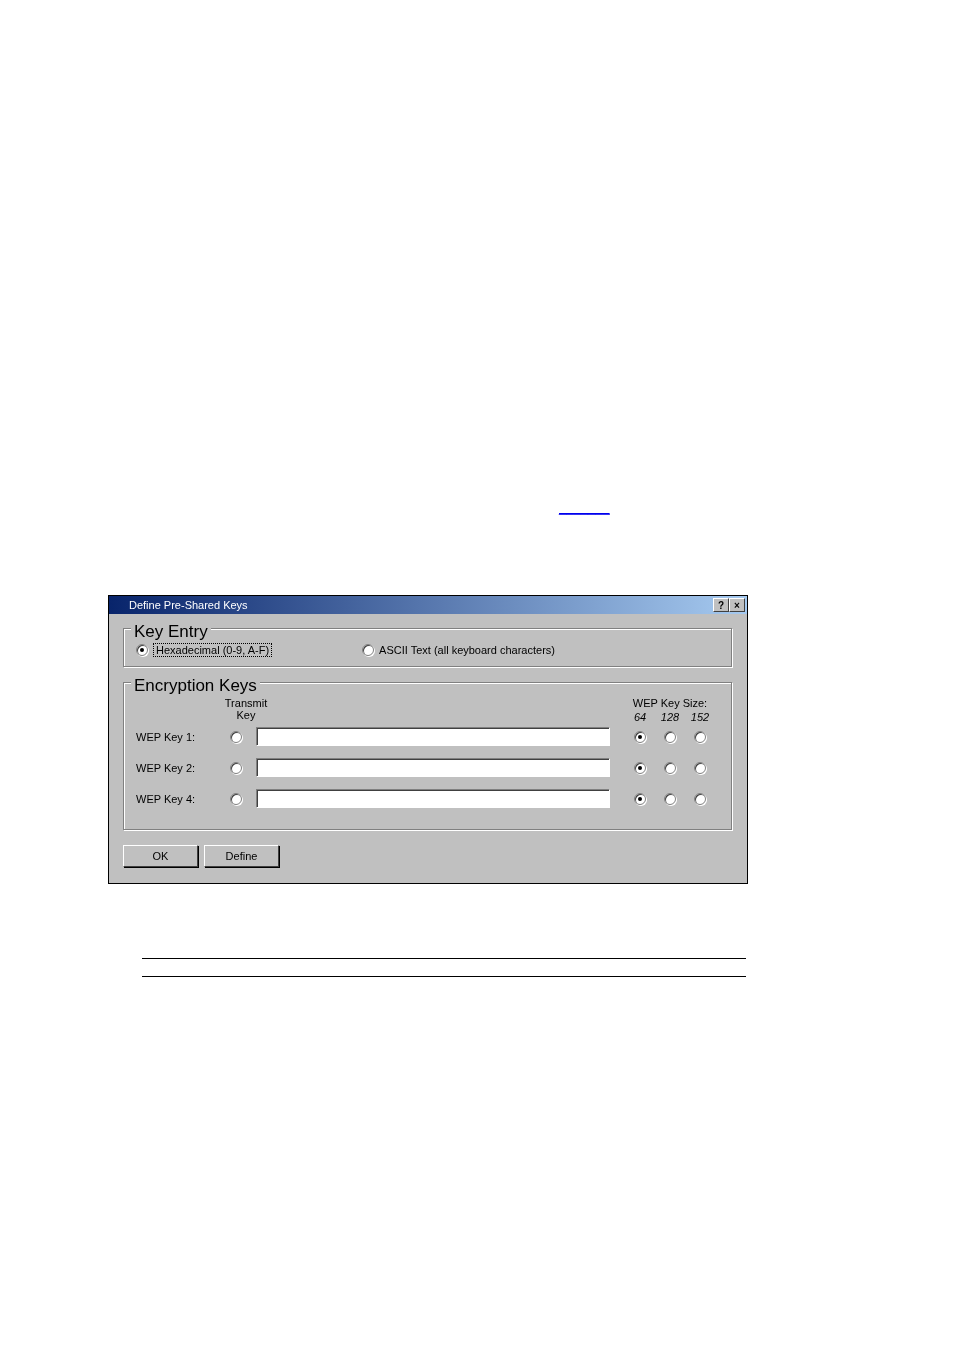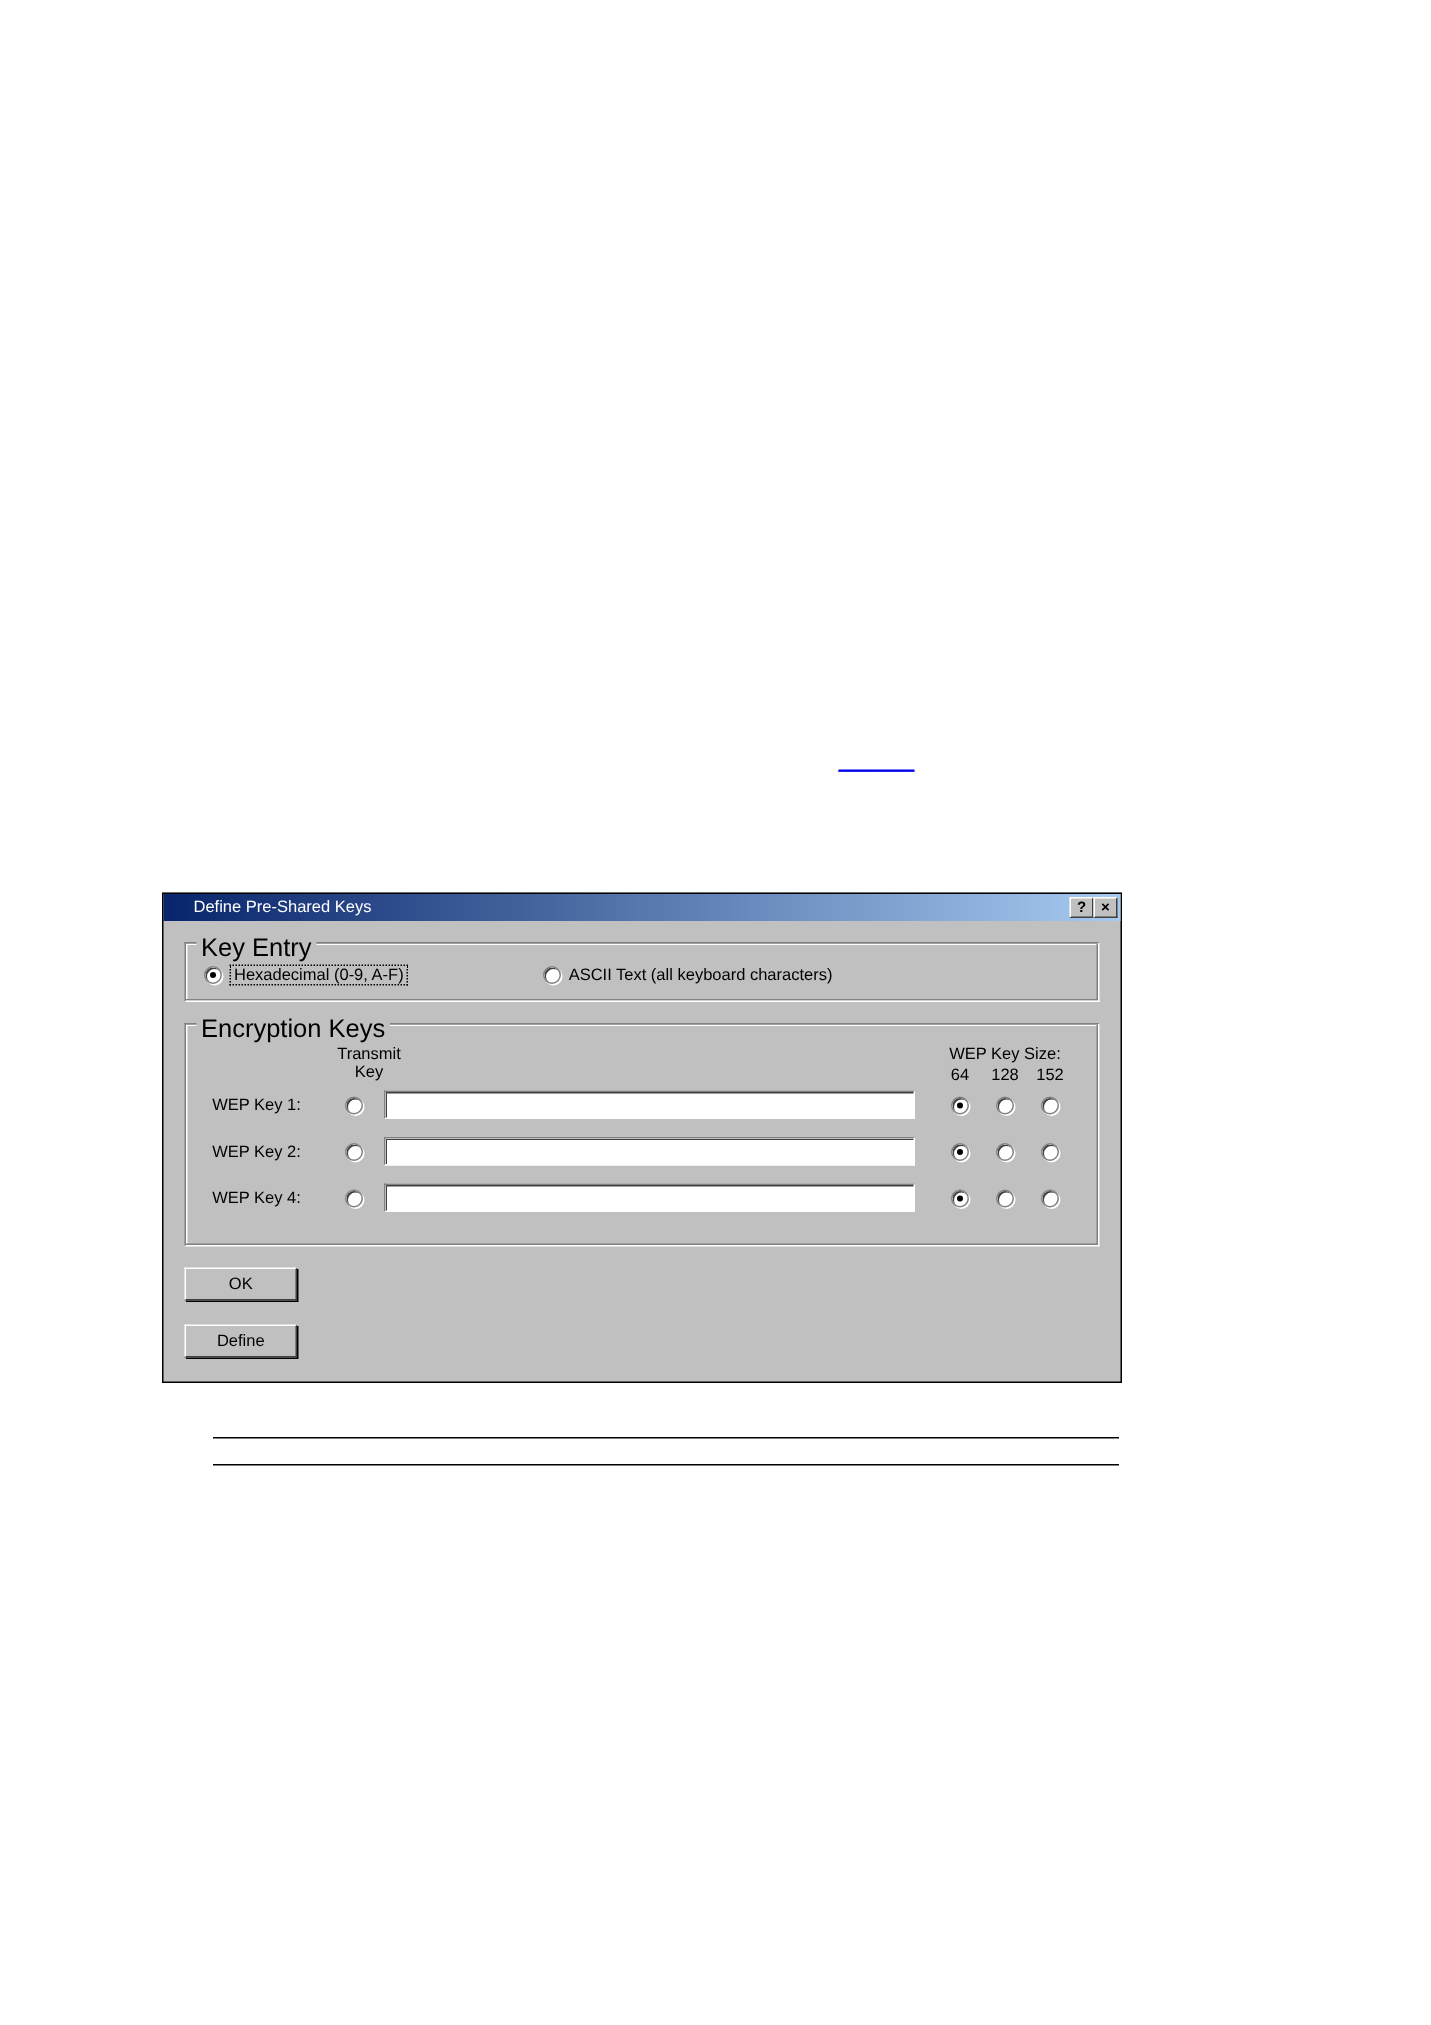--- a/index.html
+++ b/index.html
@@ -136,33 +136,34 @@
       margin-right: 10px;
     }
     .wep-size-header {
       font-size: 11px;
       margin-bottom: 2px;
     }
     .wep-size-cols {
       display: flex;
       gap: 10px;
       font-size: 11px;
+      font-style: italic;
     }
     .wep-size-col {
       width: 20px;
       text-align: center;
     }
     .key-row {
       display: flex;
       align-items: center;
       margin-bottom: 12px;
     }
     .key-label {
       width: 80px;
-      text-align: center;
+      text-align: left;
       padding-right: 10px;
       font-size: 11px;
     }
     .key-transmit-radio {
       width: 40px;
       display: flex;
       justify-content: center;
     }
     .key-input {
       flex: 1;
@@ -183,23 +184,22 @@
       margin-right: 10px;
     }
     .key-size-radio-wrap {
       width: 20px;
       display: flex;
       justify-content: center;
     }
     .dialog-buttons {
       display: flex;
       justify-content: flex-start;
-      gap: 16px;
+      gap: 6px;
       padding: 0 4px 2px 0;
-      flex-direction: column;
     }
     .win-button {
       width: 75px;
       height: 22px;
       background: #c0c0c0;
       border-top: 1px solid #ffffff;
       border-left: 1px solid #ffffff;
       border-right: 1px solid #404040;
       border-bottom: 1px solid #404040;
       box-shadow: 1px 1px 0 #000000;

